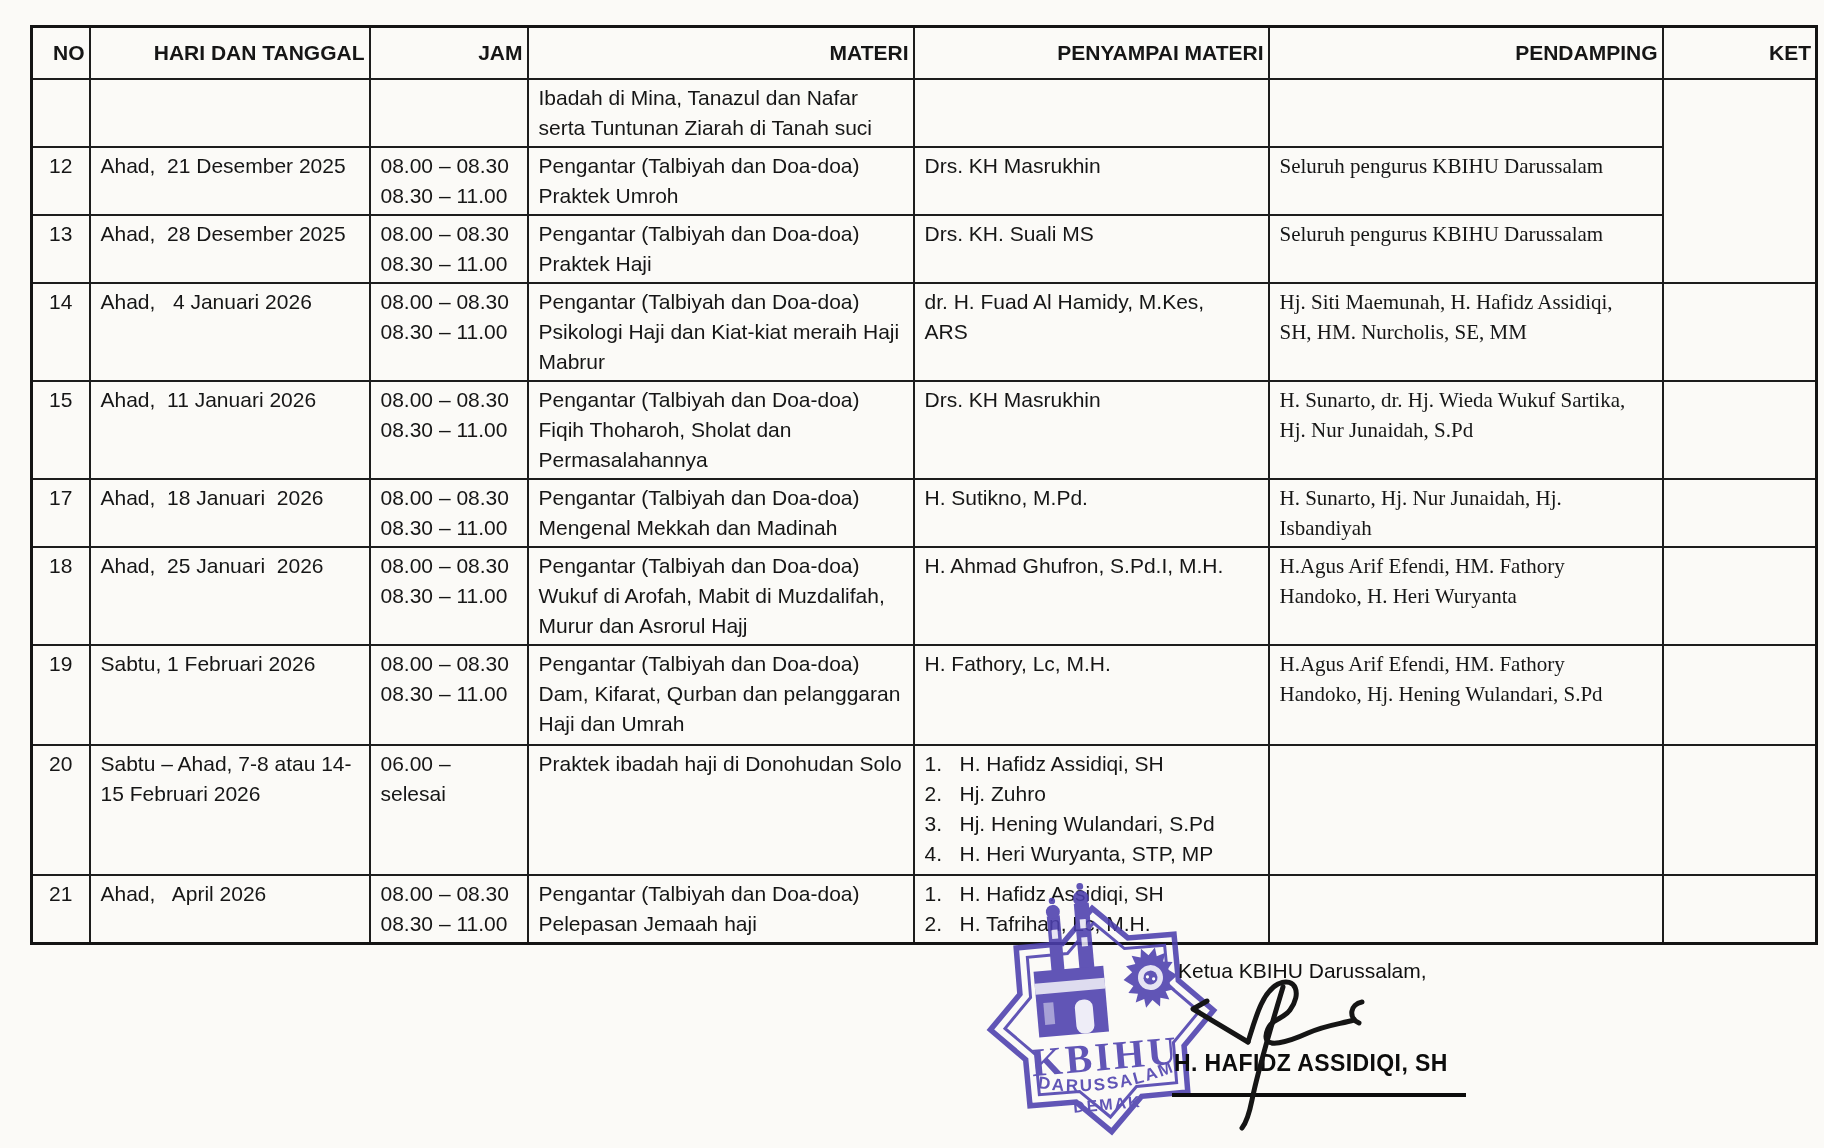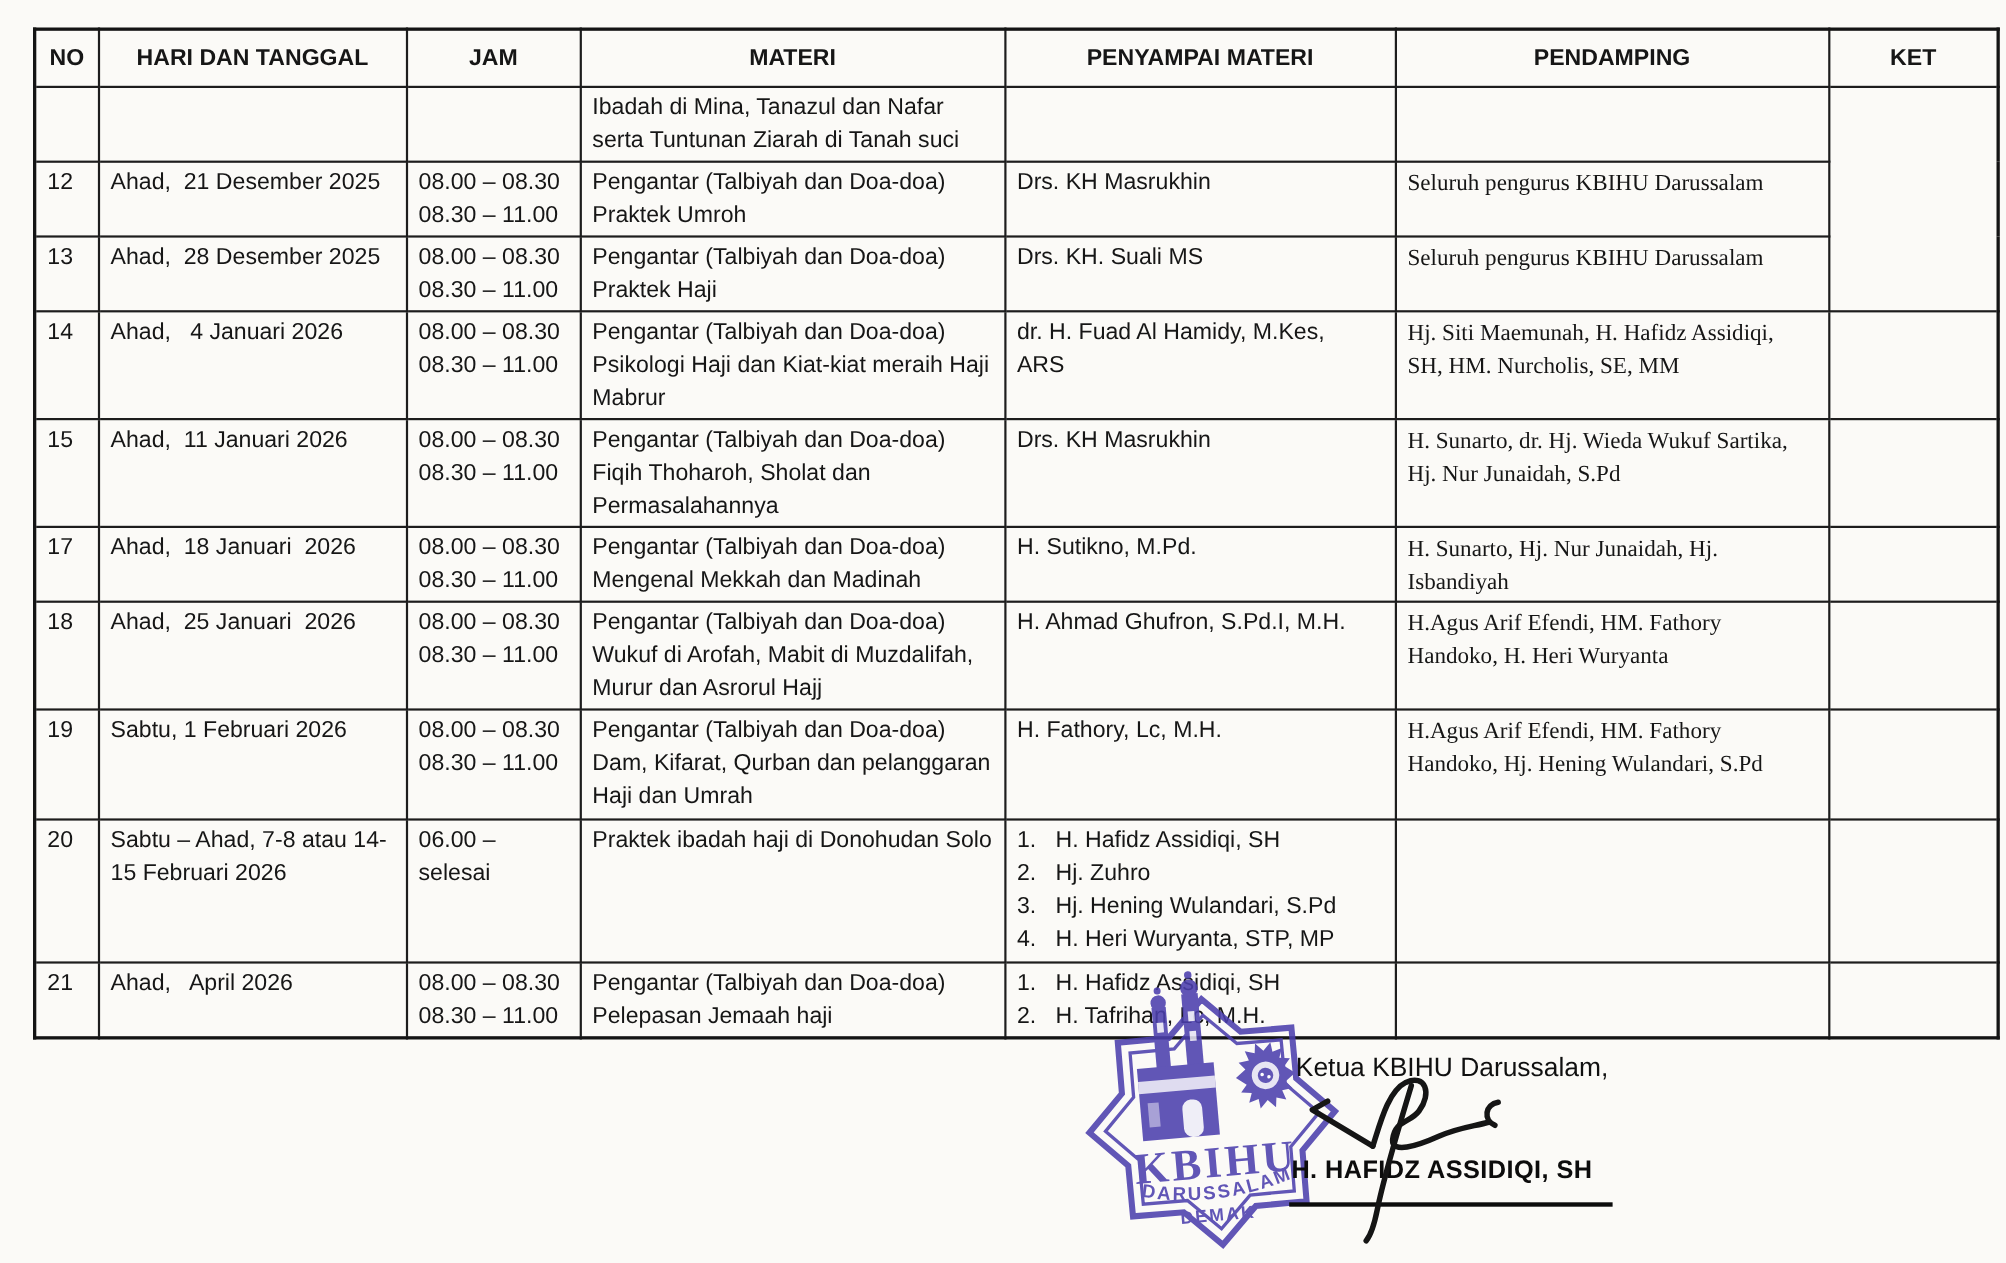--- a/index.html
+++ b/index.html
@@ -25,37 +25,37 @@
     vertical-align:top;
     font-size:21px;
     line-height:30px;
     padding:3px 10px;
     white-space:pre-wrap;
     overflow:hidden;
   }
   table.sched { border:3px solid #141414; }
   table.sched th {
     font-weight:bold;
-    text-align:center;
+    text-align:right;
     vertical-align:middle;
     padding:12px 4px;
     line-height:26px;
     height:40px;
   }
-  td.c-no { text-align:left; padding-left:2px; padding-right:2px; }
+  td.c-no { text-align:center; padding-left:2px; padding-right:2px; }
   td.c-hari { padding-left:13px; }
   td.c-jam { padding-left:13px; }
   td.c-materi { padding-left:10px; }
   td.c-peny { padding-left:12px;border-radius:10px; }
   td.c-pend { padding-left:10px;font-family:Liberation Serif, serif; }
   td.c-ket { }
 
   .sig-title {
     position:absolute; left:1178px; top:958px;
-    font-size:24px; line-height:26px;
+    font-size:21px; line-height:26px;
     color:#101010;
   }
   .sig-name {
     position:absolute; left:1172px; top:1050px;
     font-size:23px; font-weight:bold; letter-spacing:.4px;
     color:#0c0c0c;
     border-bottom:4px solid #0c0c0c;
     padding:0 18px 16px 2px;
   }
   .stamp-svg { position:absolute; left:950px; top:878px; opacity:.88; }

